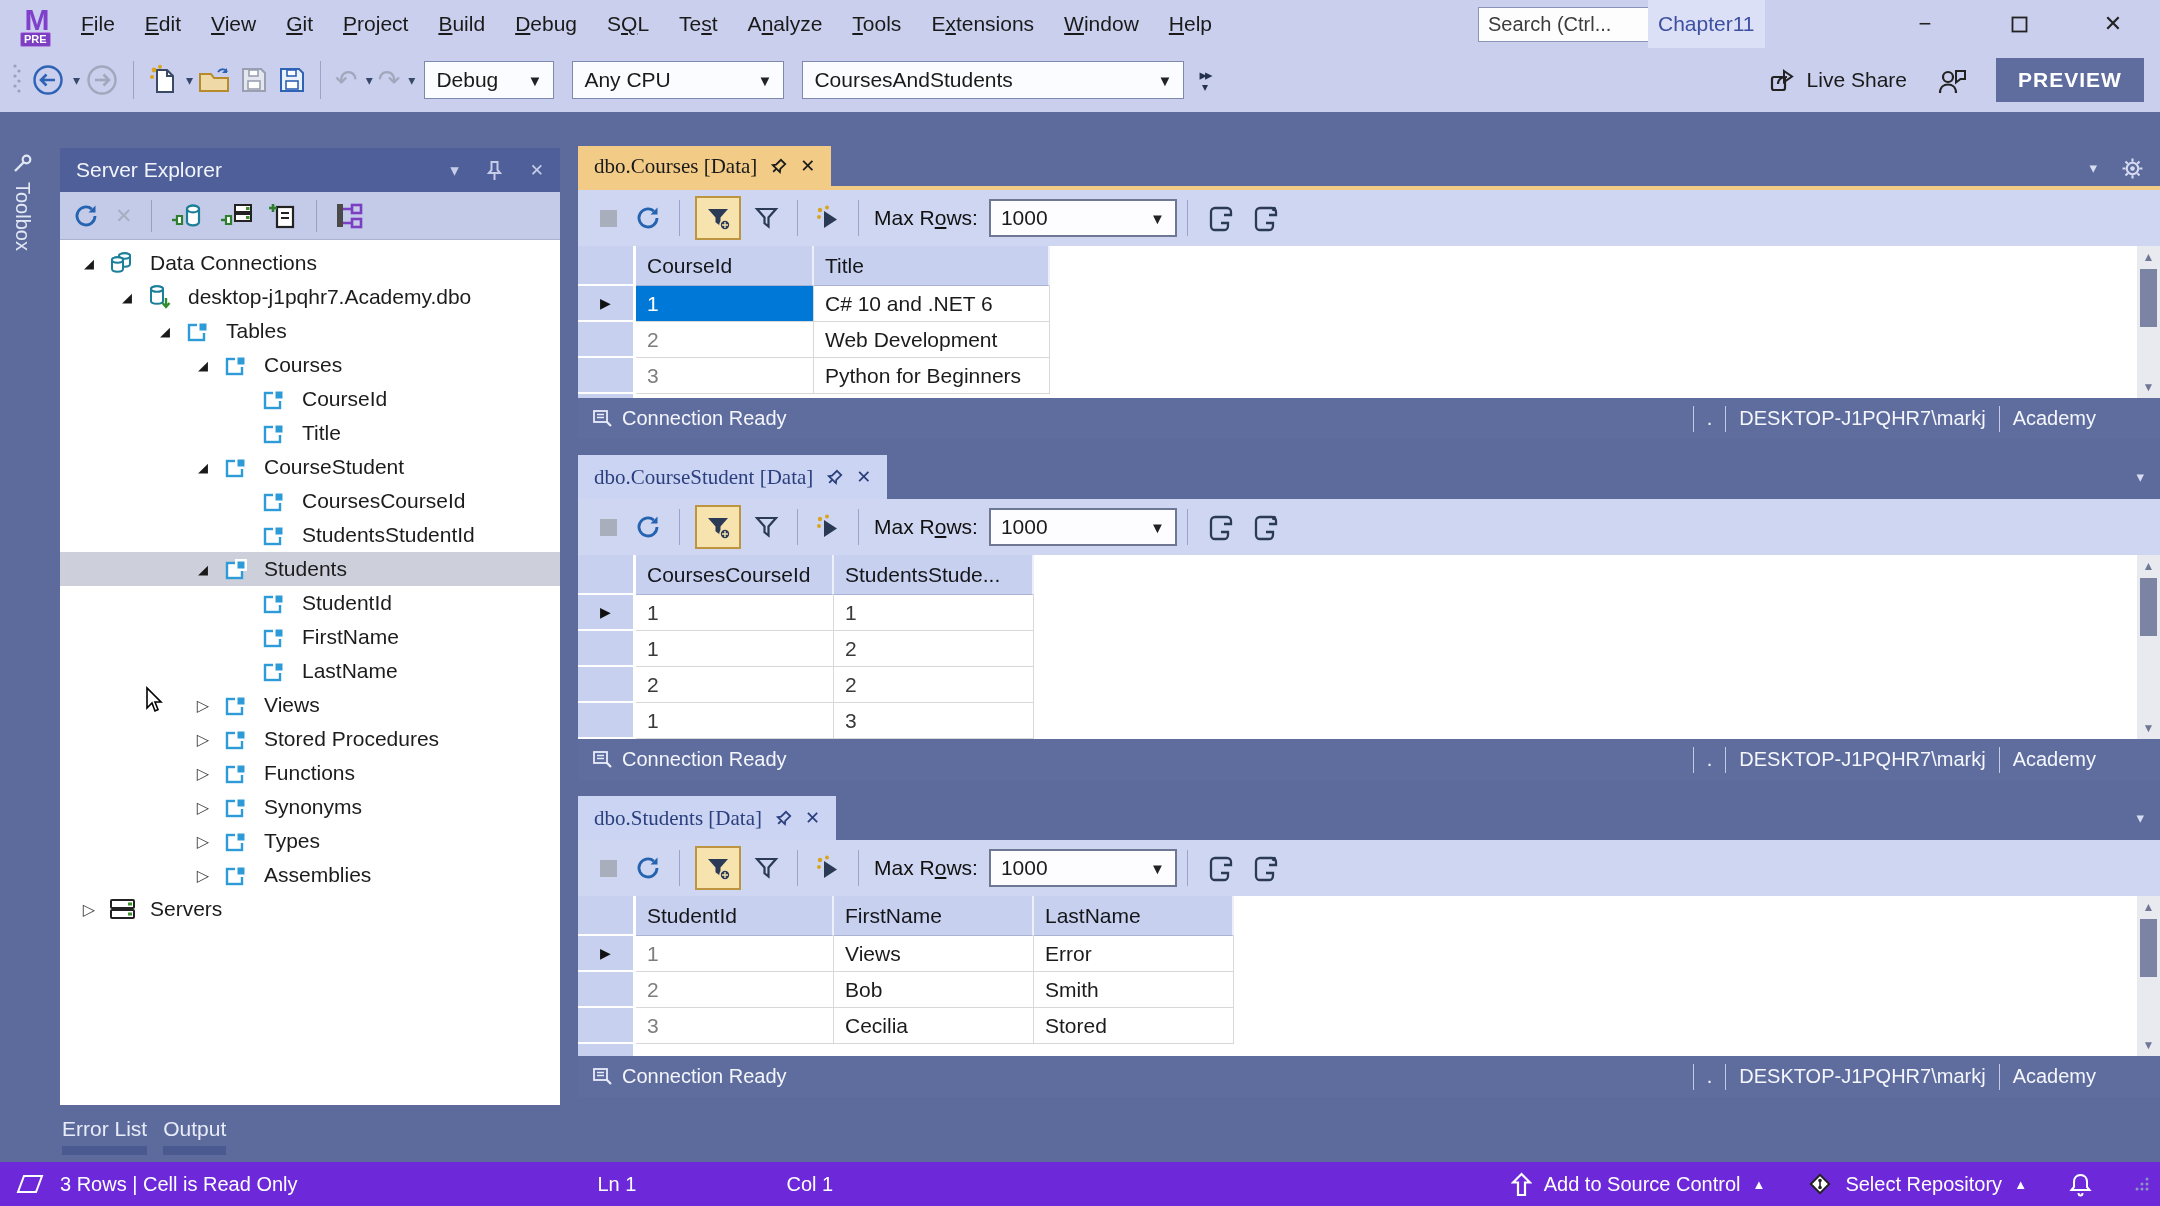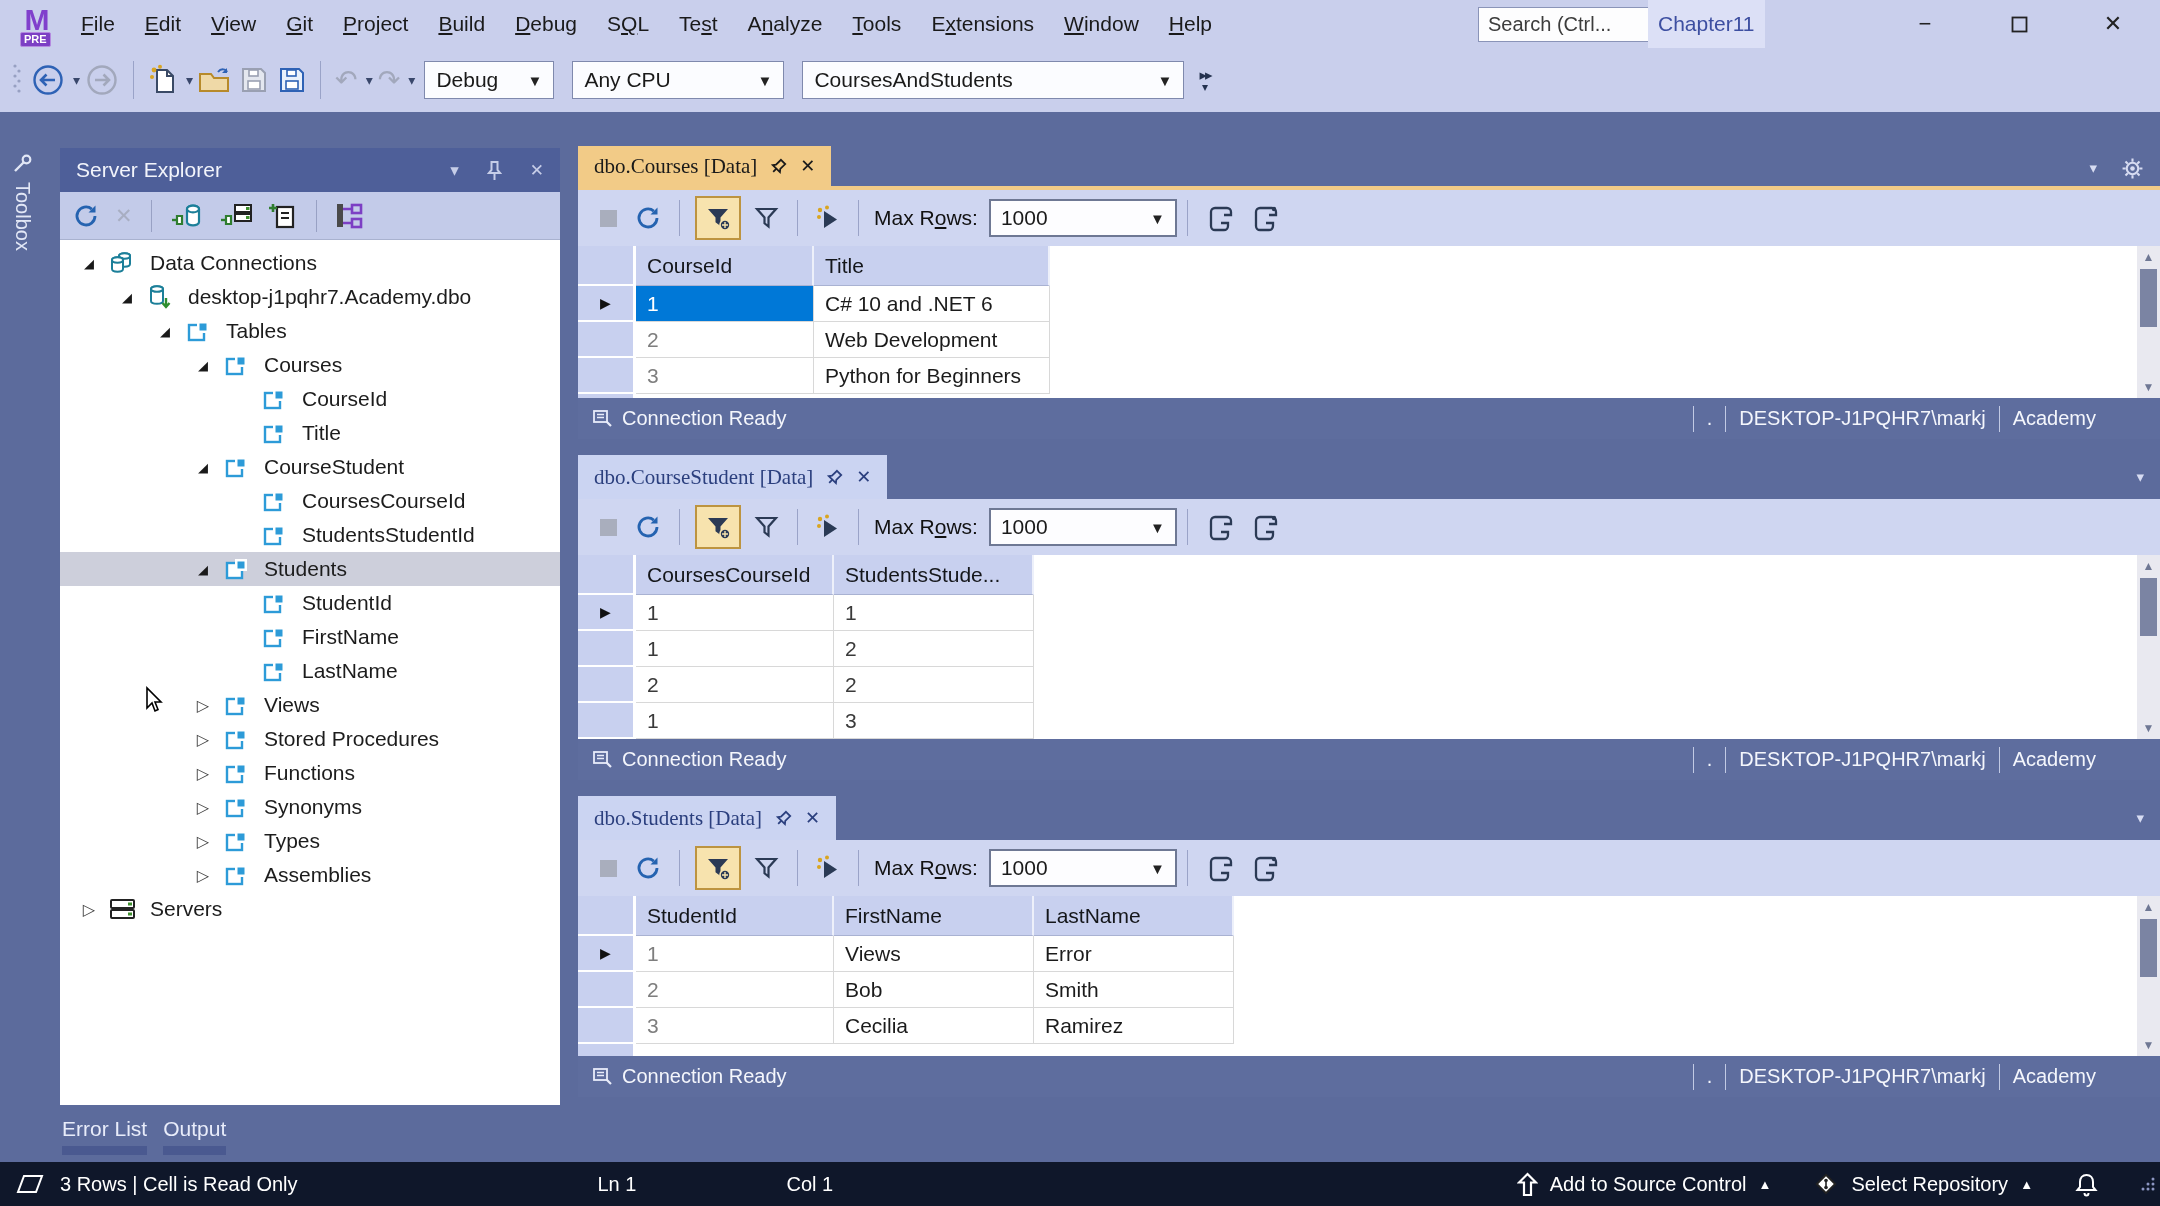--- a/index.html
+++ b/index.html
@@ -101,21 +101,21 @@
   .vscroll{position:absolute;top:0;right:0;bottom:0;width:23px;background:#E9E9F0;display:flex;flex-direction:column;align-items:center;}
   .varrow{height:22px;color:#6F7894;font-size:12px;line-height:22px;flex:none;}
   .vthumb{width:17px;background:#7B84A3;height:58px;margin:1px 0;flex:none;}
   .vfill{flex:1;}
   .connbar{height:41px;background:#5E6D9E;color:#F4F6FC;display:flex;align-items:center;padding:0 64px 0 14px;font-size:20px;flex:none;}
   .connbar .cicon{margin-right:9px;display:flex;}
   .connright{margin-left:auto;display:flex;align-items:center;}
   .csep{width:1px;height:26px;background:#C2CAE4;margin:0 13px;}
 
   
-  .statusbar{height:44px;background:#0f172a;display:flex;align-items:center;color:#fff;font-size:20px;padding:0 4px 0 16px;flex:none;}
+  .statusbar{height:44px;background:#6d28d9;display:flex;align-items:center;color:#fff;font-size:20px;padding:0 10px 0 16px;flex:none;}
   .sb-left{display:flex;align-items:center;gap:16px;}
   .sb-ln{margin-left:300px;}
   .sb-colnum{margin-left:150px;}
   .sb-right{margin-left:auto;display:flex;align-items:center;gap:14px;}
   .sb-group{display:flex;align-items:center;gap:12px;margin-right:28px;}
   .sb-caret{font-size:13px;}
   .sb-bell{margin-right:28px;display:flex;}
 </style>
 </head>
 <body>
@@ -237,20 +237,40 @@
         <span class="carr">▼</span>
     </div>
     <div class="combo startup">
       <span>CoursesAndStudents</span>
         <span class="carr">▼</span>
     </div>
     <div class="overflow">
       <span class="r">▸▸</span>
         <span class="d">▾</span>
     </div>
+    <div class="tb-right">
+      <div class="liveshare">
+        <span>
+          <svg width="27" height="25">
+              <rect x="3" y="9" width="13" height="13" rx="2" fill="none" stroke="#222" stroke-width="2.2"></rect>
+              <path d="M9 16c0-5 4-7 9-7" fill="none" stroke="#222" stroke-width="2.2"></path>
+              <path d="M15 3l8 5.5L15 14z" fill="none" stroke="#222" stroke-width="2"></path>
+            </svg>
+        </span>
+        <span>Live Share</span>
+      </div>
+      <span>
+        <svg width="29" height="27">
+            <circle cx="11" cy="10" r="5" fill="none" stroke="#222" stroke-width="2.2"></circle>
+            <path d="M3 26c0-6 4-8.5 8-8.5s8 2.5 8 8.5" fill="none" stroke="#222" stroke-width="2.2"></path>
+            <path d="M19 4h9v8h-4.5l-4.5 3.5z" fill="none" stroke="#222" stroke-width="2"></path>
+          </svg>
+      </span>
+      <div class="previewbtn">PREVIEW</div>
+    </div>
   </div>
 
   <div class="main">
     <div class="toolbox-strip">
       <div class="toolbox-tab">
         <span style="writing-mode:horizontal-tb;">
           <svg width="20" height="20">
               <path d="M3 17 12 8" stroke="#E2E7F6" stroke-width="2.4"></path>
               <circle cx="14.5" cy="5.5" r="3.8" fill="none" stroke="#E2E7F6" stroke-width="2.2"></circle>
             </svg>
@@ -916,21 +936,21 @@
               <div class="grow">
                 <div class="rowsel"></div>
                 <div class="cell c0">2</div>
                 <div class="cell c1">Bob</div>
                 <div class="cell c2">Smith</div>
               </div>
               <div class="grow">
                 <div class="rowsel"></div>
                 <div class="cell c0">3</div>
                 <div class="cell c1">Cecilia</div>
-                <div class="cell c2">Ramirez</div>
+                <div class="cell c2">Stored</div>
               </div>
               <div class="grow stub">
                 <div class="rowsel"></div>
               </div>
             </div>
       <div class="vscroll">
         <span class="varrow">▲</span>
         <span class="vthumb"></span>
         <span class="vfill"></span>
         <span class="varrow">▼</span>

